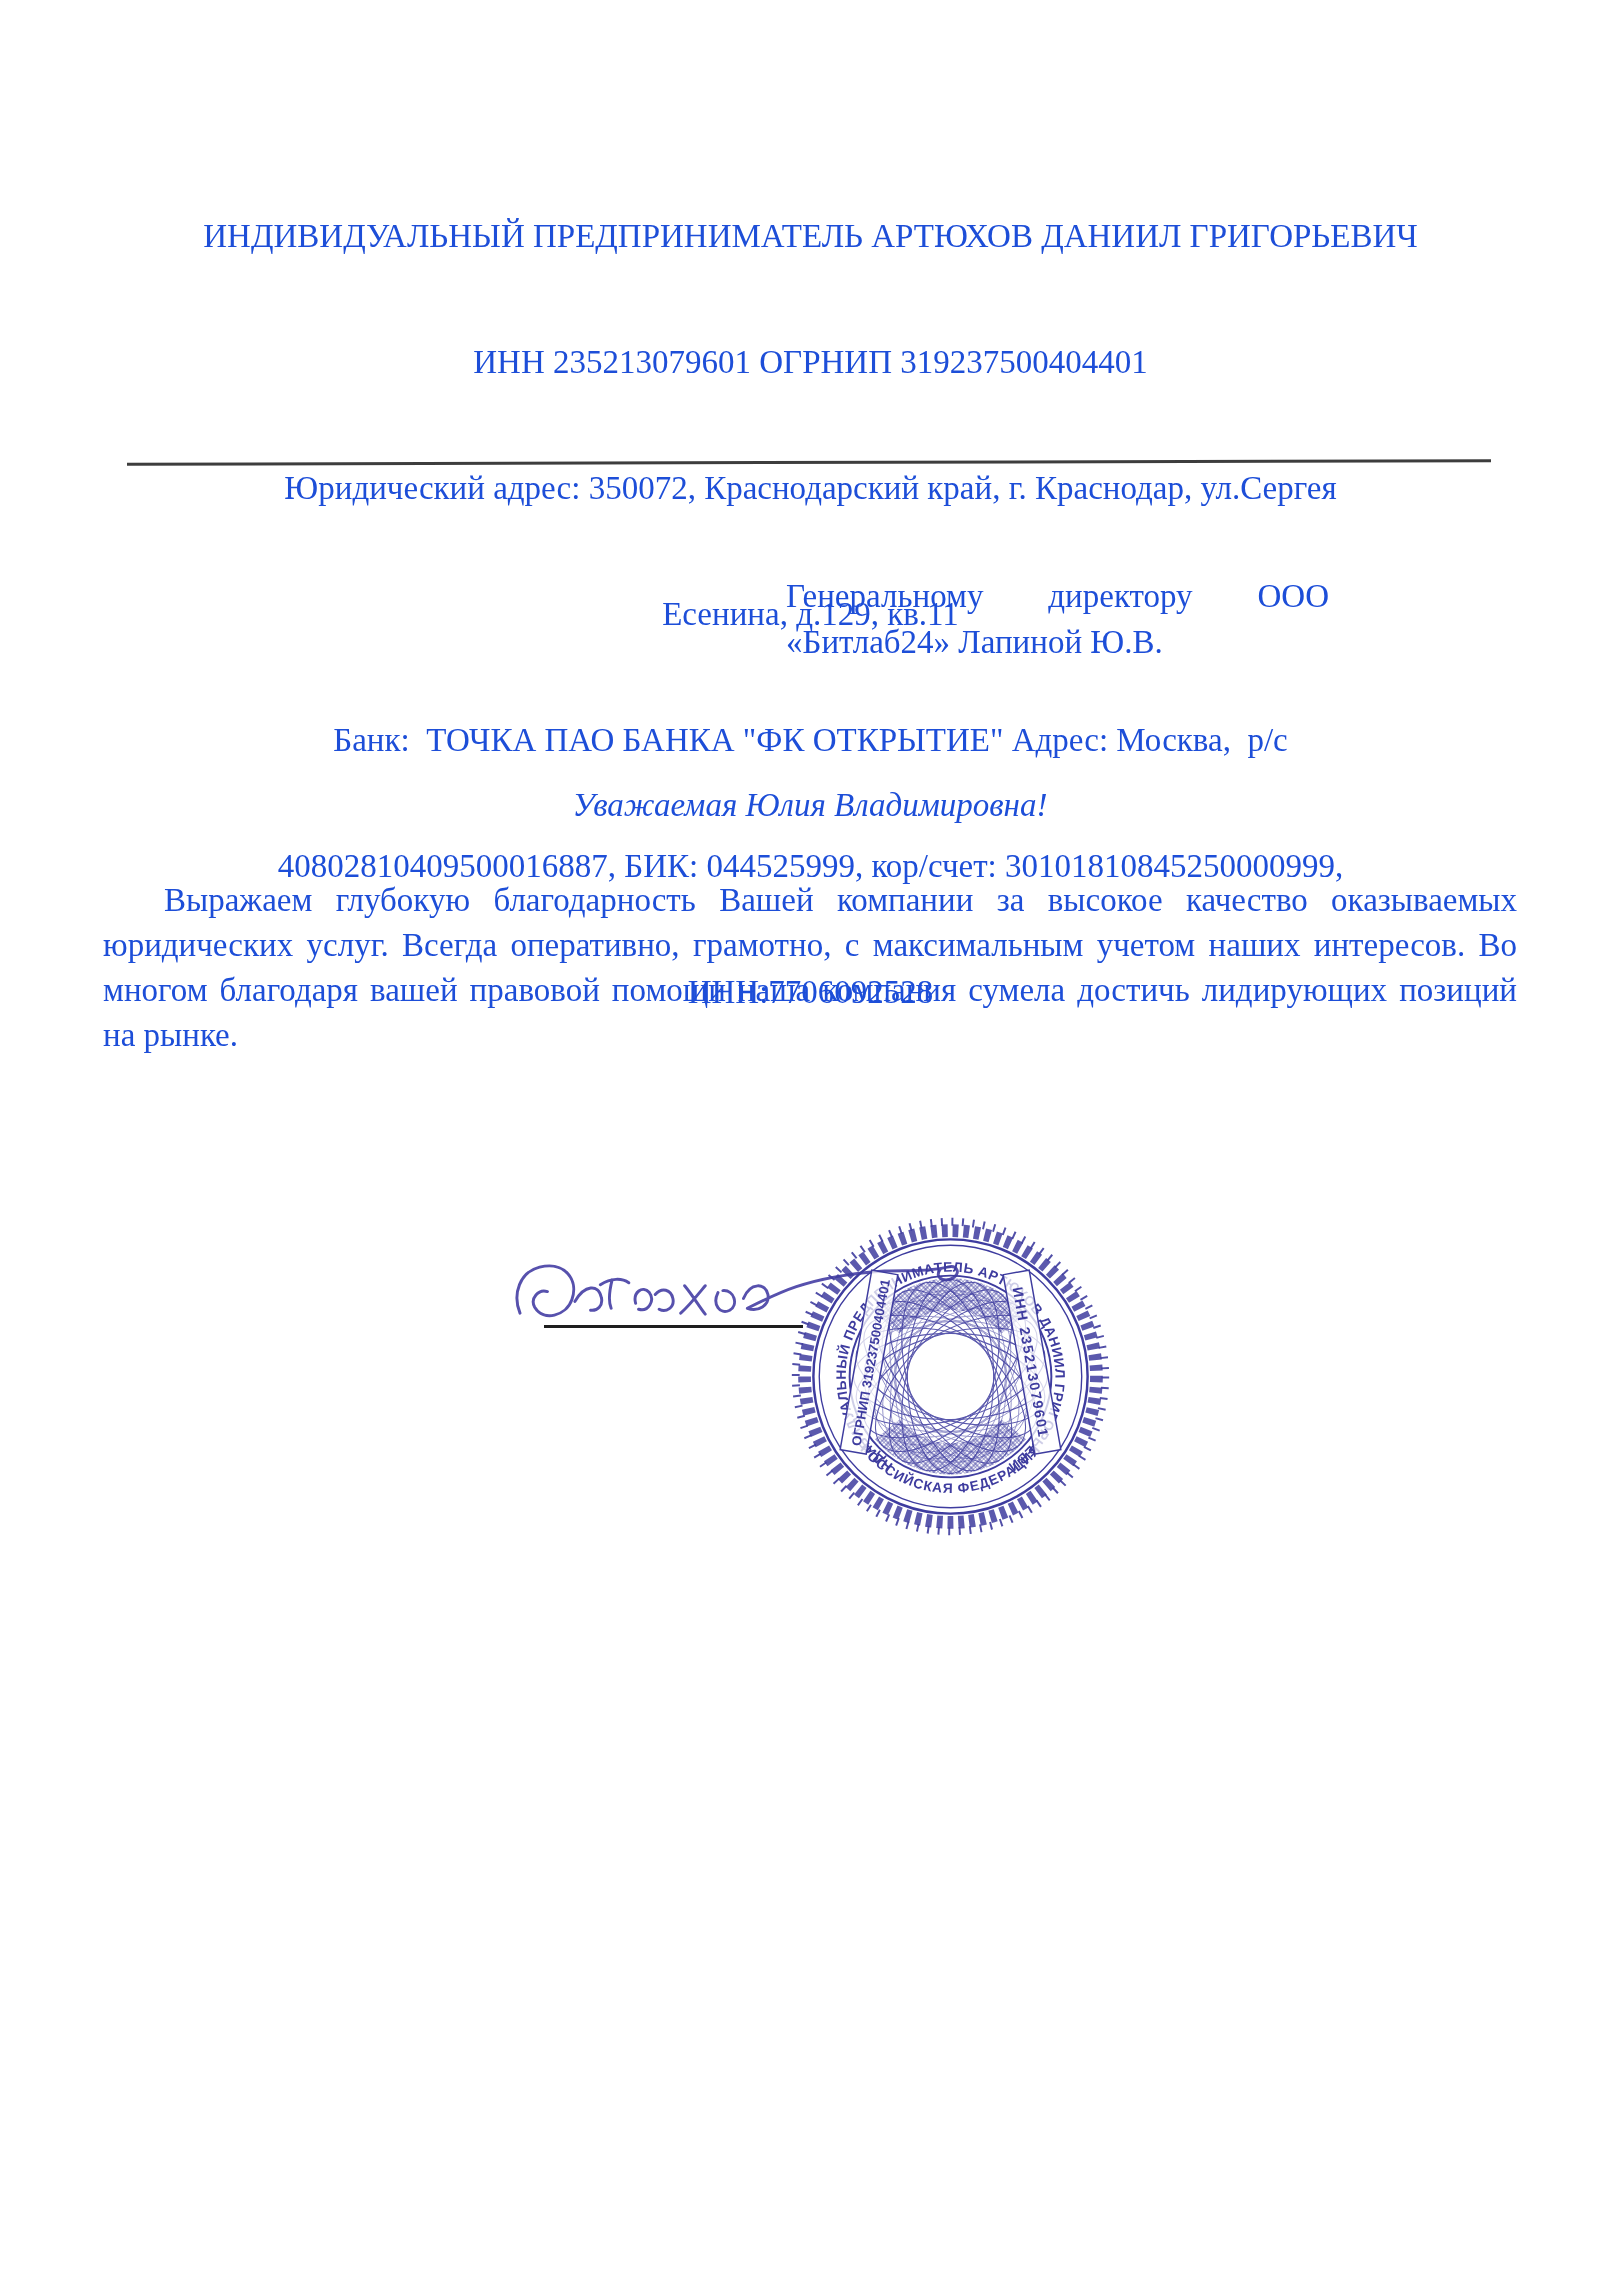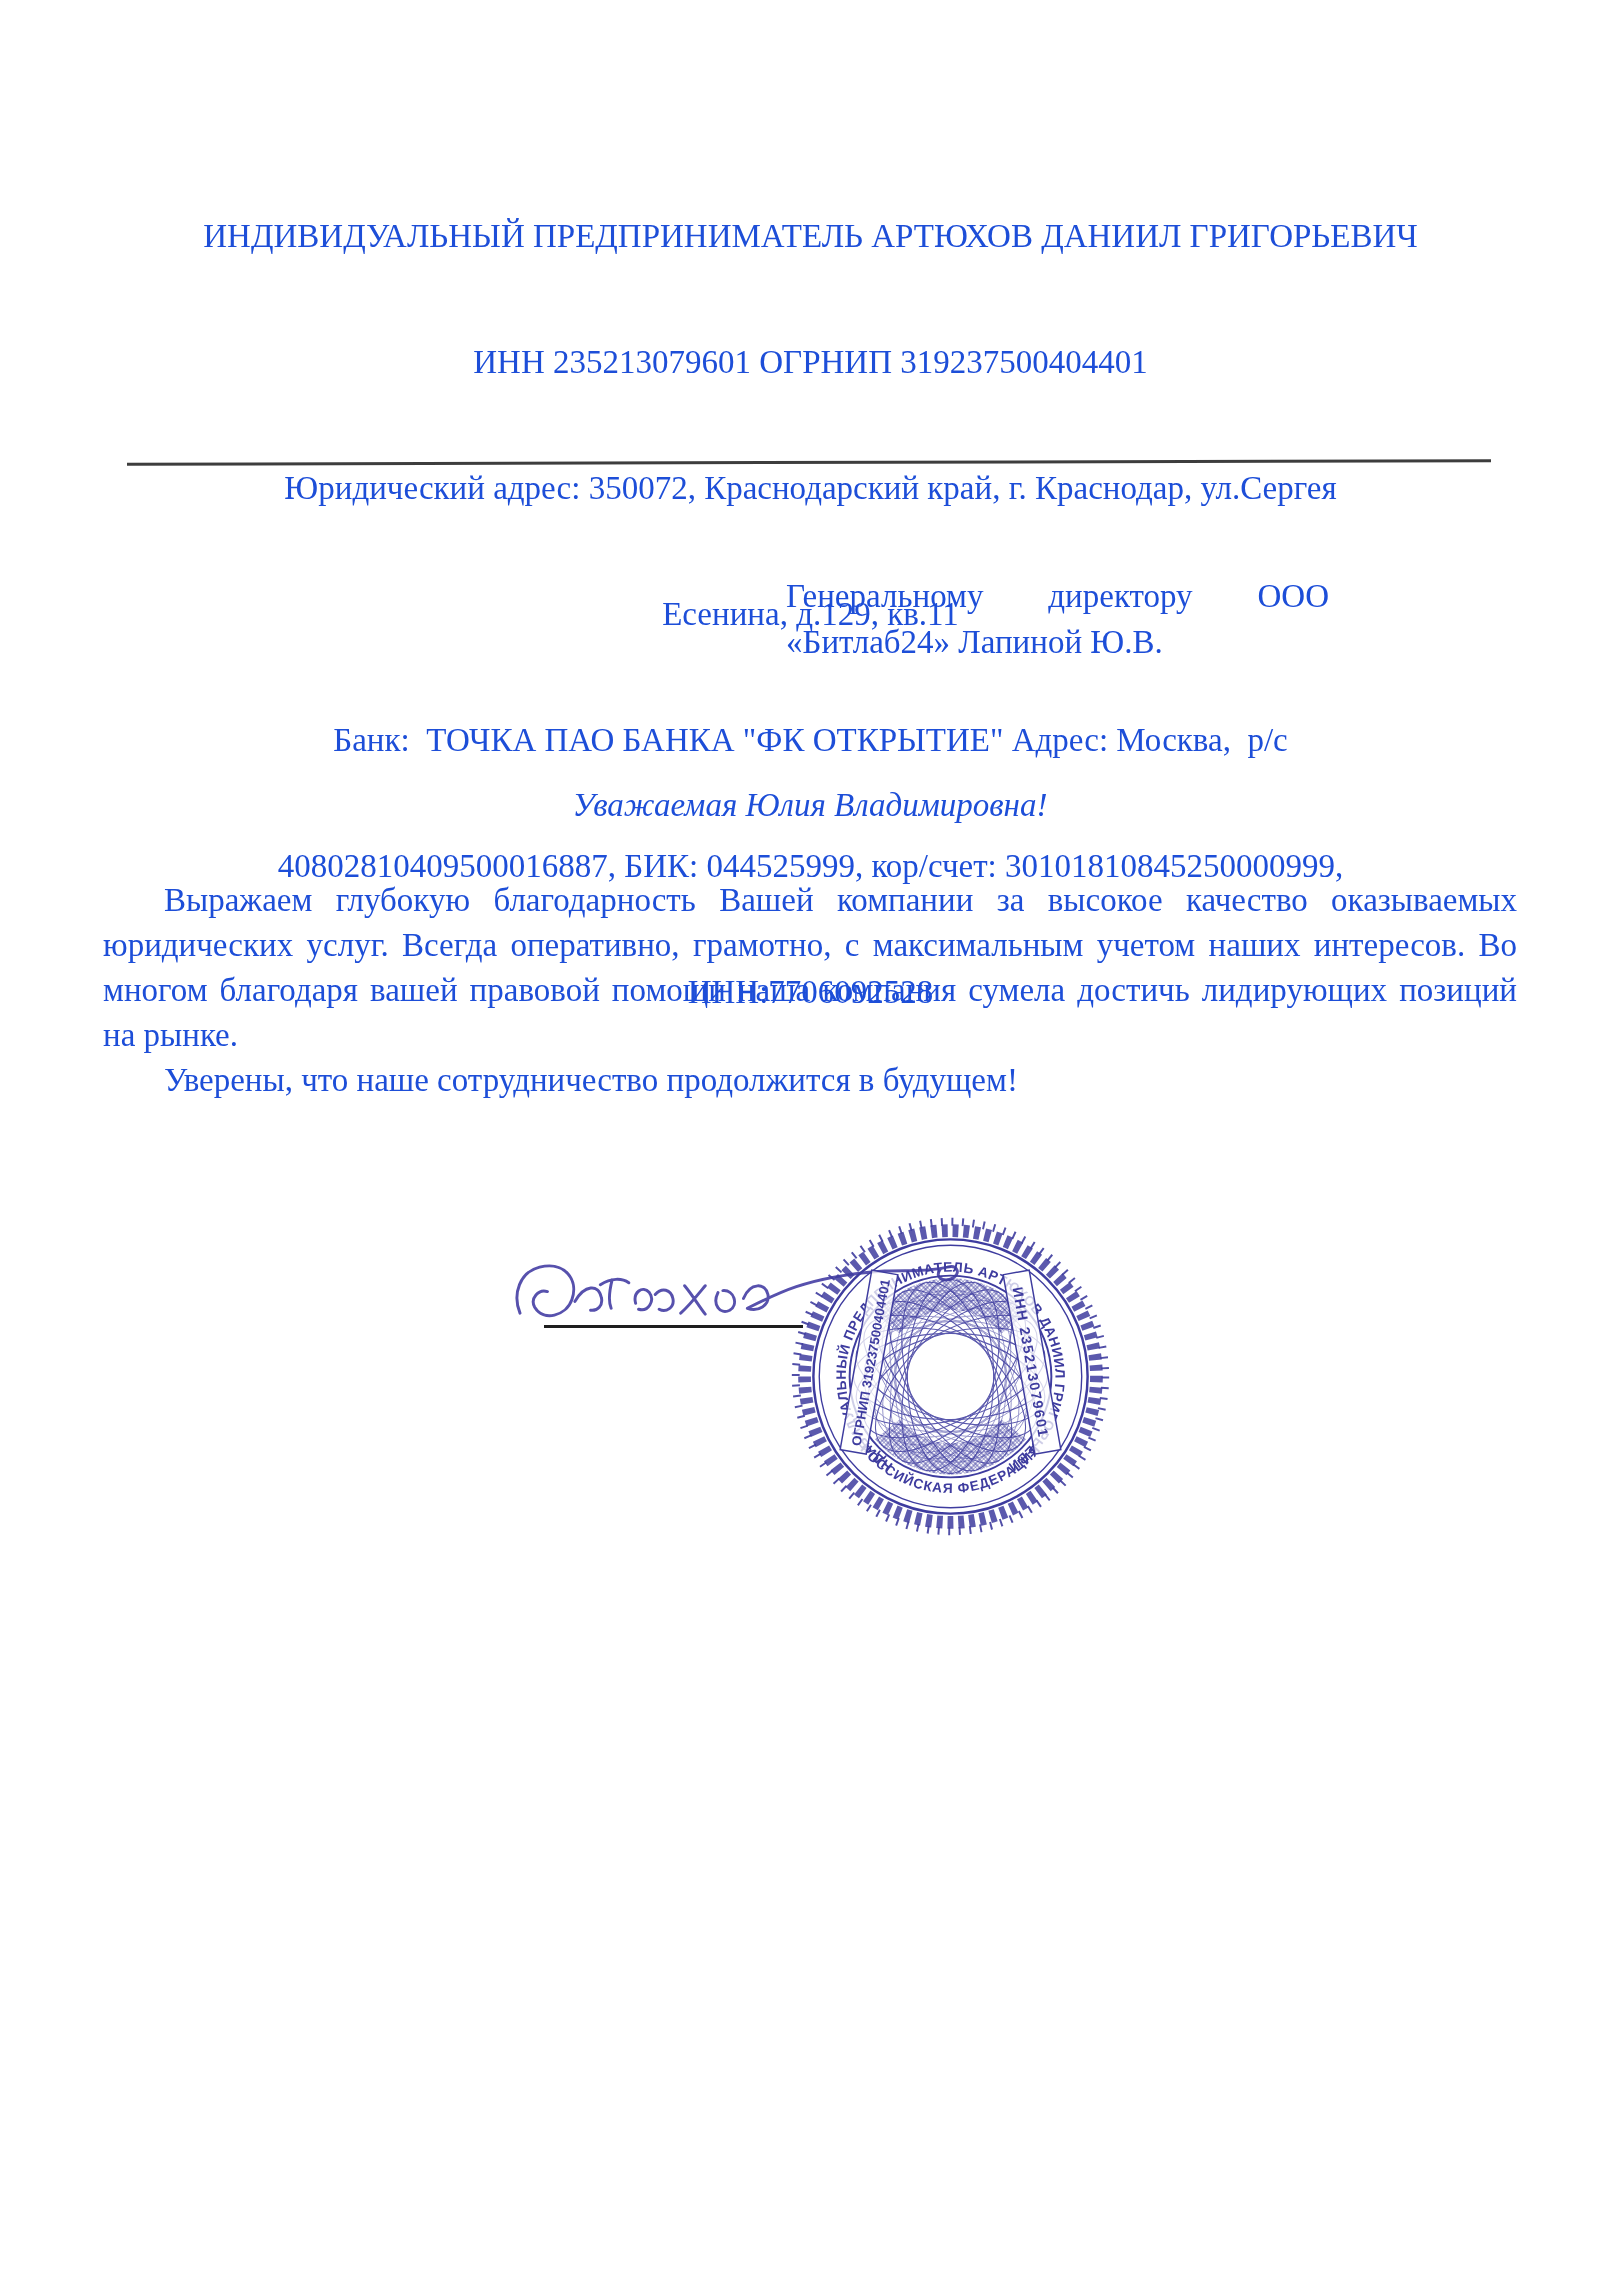--- a/index.html
+++ b/index.html
@@ -75,21 +75,20 @@
 
   <div class="recipient">
     <div class="l1">Генеральному директору ООО</div>
     <div class="l2">«Битлаб24» Лапиной Ю.В.</div>
   </div>
 
   <div class="salutation">Уважаемая Юлия Владимировна!</div>
 
   <div class="letter-body">
     <p>Выражаем глубокую благодарность Вашей компании за высокое качество оказываемых юридических услуг. Всегда оперативно, грамотно, с максимальным учетом наших интересов. Во многом благодаря вашей правовой помощи наша компания сумела достичь лидирующих позиций на рынке.</p>
-    <p>Уверены, что наше сотрудничество продолжится в будущем!</p>
   </div>
 
 
   <div class="sig-line"></div>
 
   <svg class="ink-sig" width="461" height="147" viewBox="0 0 470 150">
     <g fill="none" stroke="#5751ad" stroke-width="3" stroke-linecap="round" stroke-linejoin="round">
       <path d="
         M 10 92 C 2 72 10 50 30 45 C 56 39 70 58 63 78 C 57 95 34 101 25 86 C 20 77 29 67 38 70
         M 66 80 C 76 63 90 62 93 76 C 95 84 89 90 82 89

